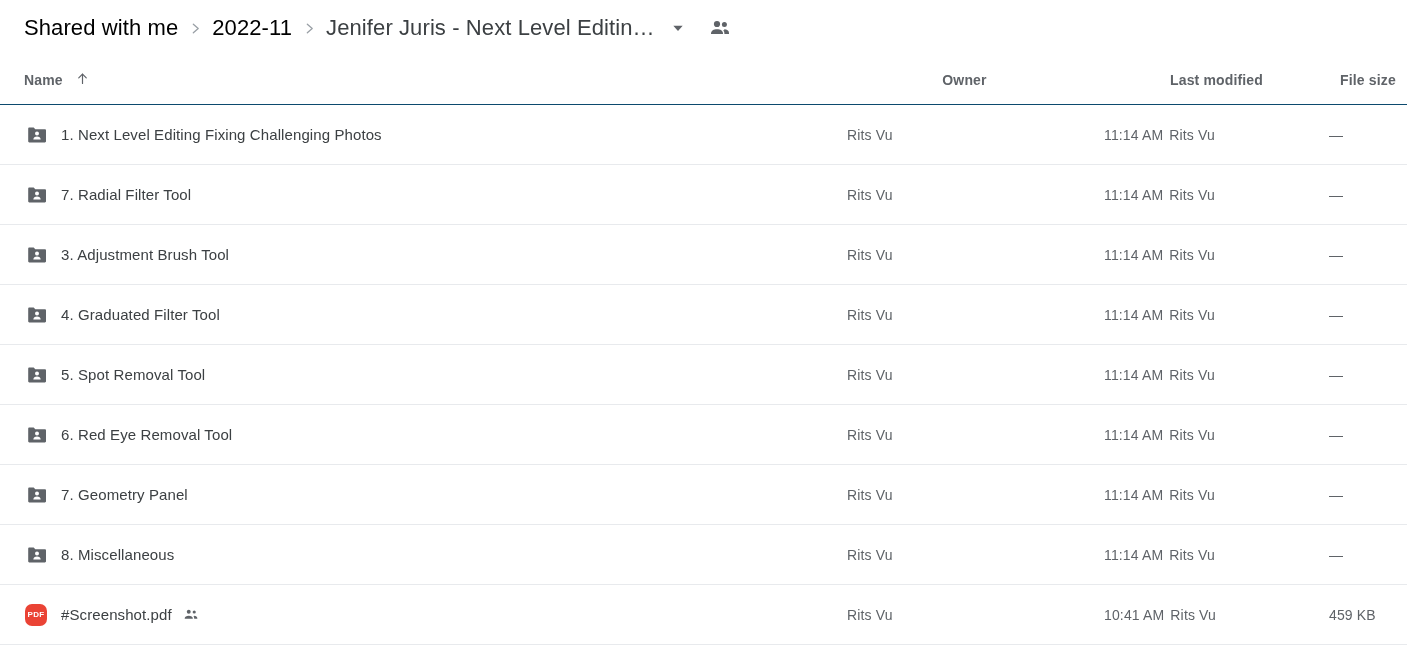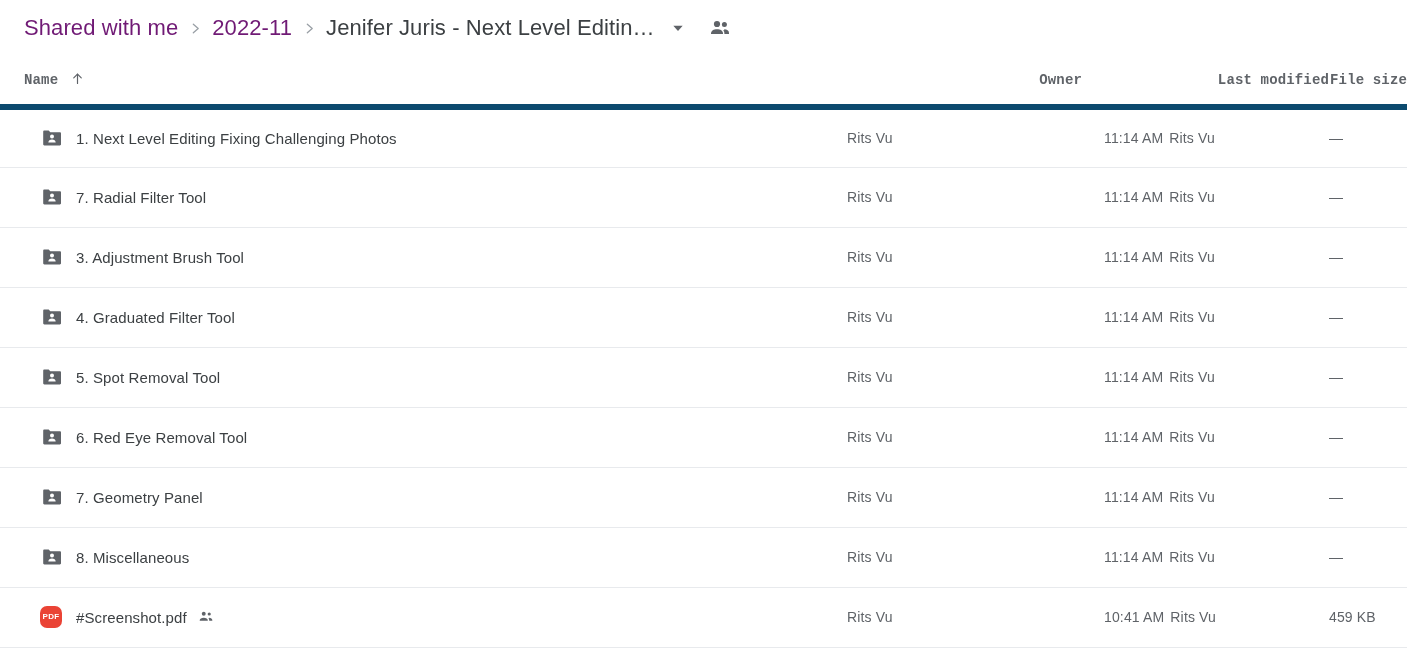--- a/index.html
+++ b/index.html
@@ -20,21 +20,21 @@
   
   .breadcrumb-bar {
     height: 56px;
     display: flex;
     align-items: center;
     padding: 0 0 0 24px;
     box-sizing: border-box;
   }
   .crumb {
     font-size: 22px;
-    color: #701a75;
+    color: #000000;
     letter-spacing: 0.1px;
     white-space: nowrap;
     cursor: pointer;
   }
   .crumb.active {
     color: #3c4043;
     max-width: 340px;
     overflow: hidden;
     text-overflow: ellipsis;
   }
@@ -78,44 +78,43 @@
   .file-table col.c-owner { width: 267px; }
   .file-table col.c-mod  { width: 247px; }
   .file-table col.c-size { width: 78px; }
 
   thead th {
     height: 48px;
     padding: 0;
     font-size: 14px;
     font-weight: bold;
     color: #5f6368;
-    text-align: right;
+    text-align: center;
     vertical-align: middle;
-    border-bottom: 6px solid #0c4a6e;
+    border-bottom: 1px solid #0c4a6e;
     letter-spacing: 0.15px;
-    font-family: Liberation Mono, monospace;
   }
   th.h-name { padding-left: 24px; }
   th.h-owner { padding-left: 32px; }
   th.h-mod { padding-left: 22px; }
   th.h-size { padding-left: 0px; }
 
   .name-head-inner {
     display: flex;
     align-items: center;
     gap: 12px;
     cursor: pointer;
   }
   .sort-arrow { display: block; }
 
   tbody tr {
     height: 60px;
   }
   tbody td {
-    padding: 16px;
+    padding: 1px;
     border-bottom: 1px solid #e8eaed;
     vertical-align: middle;
     font-size: 14px;
     color: #5f6368;
     letter-spacing: 0.15px;
   }
 
   .cell-name {
     display: flex;
     align-items: center;

